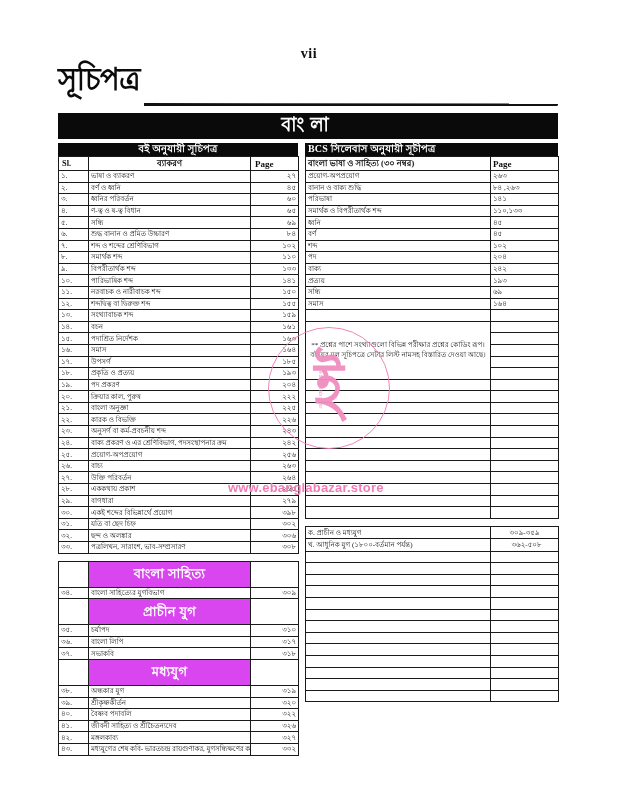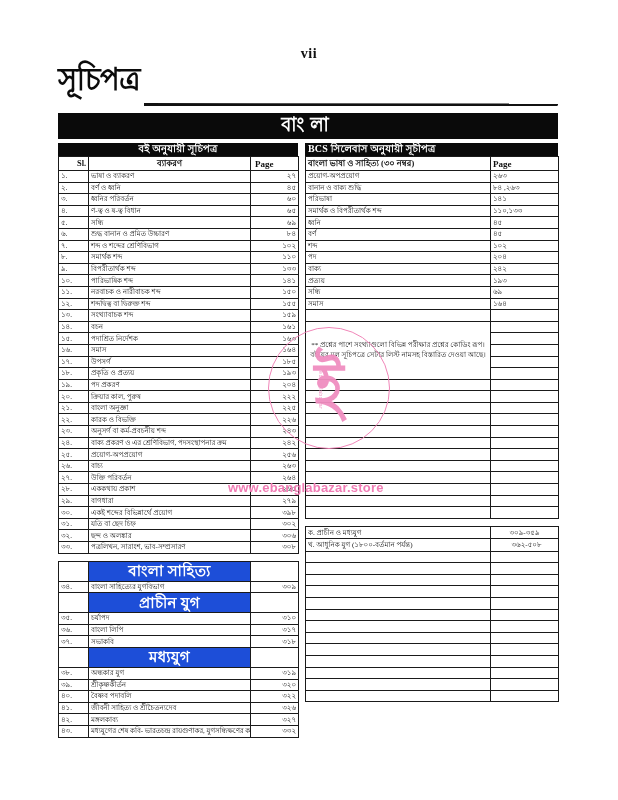--- a/index.html
+++ b/index.html
@@ -143,34 +143,34 @@
   
   .r-topic { width: 185px; text-align: left; padding-left: 3px; }
   .r-page  { width: 68px; text-align: left; padding-left: 4px; }
 
   
   tr.headrow td {
     font-size: 8.4px;
     font-weight: 700;
     height: 14px;
   }
-  tr.headrow td.c-sl { text-align: left; padding-left: 18px; }
+  tr.headrow td.c-sl { text-align: left; padding-left: 3px; }
   tr.headrow td.c-topic { text-align: center; }
   tr.headrow td.c-page { text-align: left; padding-left: 4px; font-size: 9px; }
   tr.headrow td.r-topic { text-align: left; }
   tr.headrow td.r-page { text-align: left; font-size: 9px; }
 
   
   tr.blackrow td.c-topic {
-    background: #1d4ed8;
+    background: #d946ef;
     color: #ffffff;
     text-align: center;
-    font-size: 15px;
+    font-size: 13px;
     font-weight: 700;
-    height: 20px;
+    height: 26px;
     letter-spacing: 0.3px;
   }
   tr.blackrow td.c-sl,
   tr.blackrow td.c-page { background: #ffffff; }
 
   tr.row-tall td { height: 12.4px; }
 
   .tiny { font-size: 5.4px; letter-spacing: -0.1px; }
 
   

